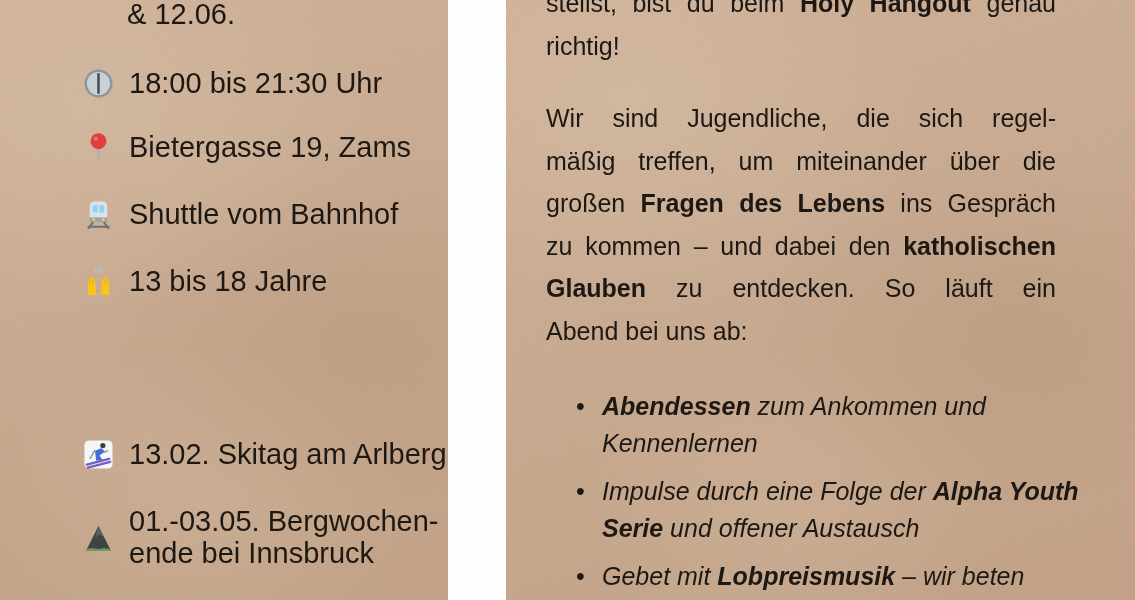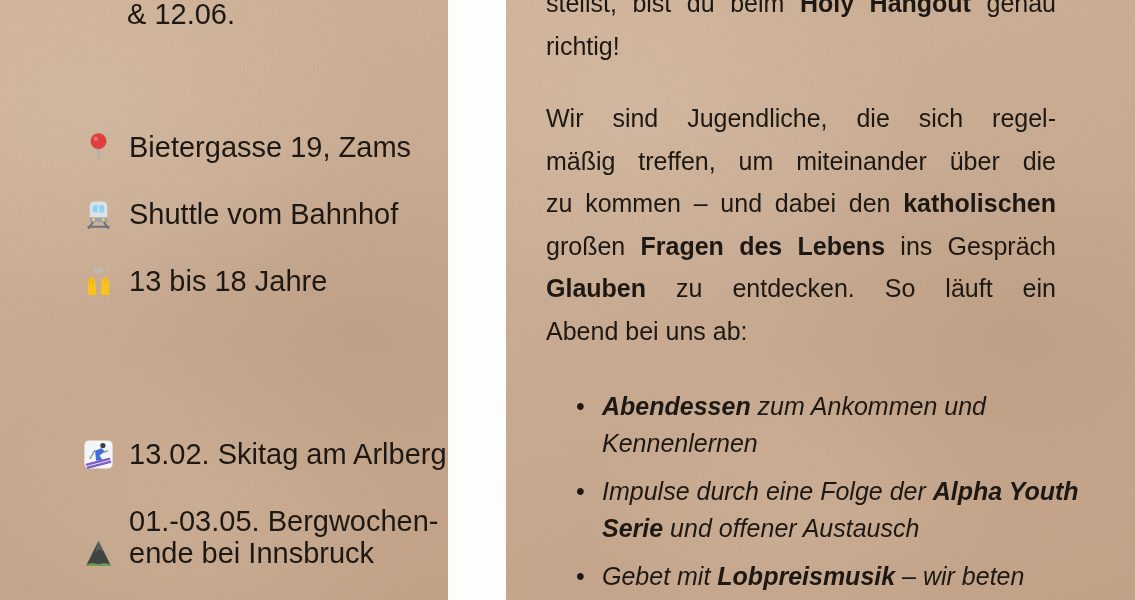--- a/index.html
+++ b/index.html
@@ -22,21 +22,21 @@
   #right-panel{left:506px;width:630px;}
   .grain{position:absolute;inset:0;width:100%;height:100%;opacity:.5;pointer-events:none;}
 
   
   .date-more{position:absolute;left:127px;top:-2px;font-size:29px;}
   .row{position:absolute;left:83px;display:flex;align-items:center;gap:15px;white-space:nowrap;}
   .row .icon{width:31px;height:31px;flex:none;display:block;}
   .row .icon svg{width:100%;height:100%;display:block;}
   .rtext{font-size:29px;}
   .heading{position:absolute;left:84px;top:363px;font-size:31px;font-weight:700;letter-spacing:.5px;}
-  .row-top{align-items:flex-end;}
+  .row-top{align-items:center;}
   .row-top .icon{margin-top:3px;}
   .two-line span{display:block;line-height:32px;font-size:29px;}
 
   
   .rp-block{position:absolute;left:40px;width:510px;}
   #intro-block{top:-18px;}
   #about-block{top:97px;}
   .rline{font-size:25px;line-height:42.5px;}
   .just{text-align:justify;text-align-last:justify;}
   .bd{font-weight:700;}
@@ -54,20 +54,29 @@
     <svg class="grain" preserveAspectRatio="none">
       <filter id="g-left">
           <feTurbulence type="fractalNoise" baseFrequency="0.9" numOctaves="3" seed="11" stitchTiles="stitch"></feTurbulence>
         <feColorMatrix type="matrix" values="0 0 0 0 0.42  0 0 0 0 0.33  0 0 0 0 0.24  0.55 0.55 0.55 0 -0.72"></feColorMatrix>
         </filter>
       <rect width="100%" height="100%" filter="url(#g-left)"></rect>
     </svg>
 
     <div class="date-more">&amp; 12.06.</div>
 
+    <div class="row" style="top:67px">
+      <span class="icon">
+        <svg viewBox="0 0 32 32">
+            <circle cx="16" cy="16" r="13.2" fill="#c9d0d6" stroke="#8e969d" stroke-width="2.6"></circle>
+            <line x1="16" y1="6.5" x2="16" y2="25.5" stroke="#454c52" stroke-width="2.6" stroke-linecap="round"></line>
+          </svg>
+      </span>
+      <span class="rtext">18:00 bis 21:30 Uhr</span>
+    </div>
 
     <div class="row" style="top:131px">
       <span class="icon">
         <svg viewBox="0 0 32 32">
             <path d="M14.4 16.5 L17.6 16.5 L16.4 29.5 L15.6 29.5 Z" fill="#a9afb5"></path>
             <circle cx="16" cy="9.5" r="8.2" fill="#df3e3e"></circle>
             <circle cx="13.2" cy="7" r="2.3" fill="#ea6d6d"></circle>
           </svg>
       </span>
       <span class="rtext">Bietergasse 19, Zams</span>
@@ -140,22 +149,22 @@
       <rect width="100%" height="100%" filter="url(#g-right)"></rect>
     </svg>
 
     <div class="rp-block" id="intro-block">
         <div class="rline just"><span>stellst, bist du beim </span><span class="bd">Holy Hangout</span><span> genau</span></div>
         <div class="rline"><span>richtig!</span></div>
       </div>
     <div class="rp-block" id="about-block">
         <div class="rline just"><span>Wir sind Jugendliche, die sich regel-</span></div>
         <div class="rline just"><span>mäßig treffen, um miteinander über die</span></div>
+        <div class="rline just"><span>großen </span><span class="bd">Fragen des Lebens</span><span> ins Gespräch</span></div>
         <div class="rline just"><span>zu kommen – und dabei den </span><span class="bd">katholischen</span></div>
-        <div class="rline just"><span>großen </span><span class="bd">Fragen des Lebens</span><span> ins Gespräch</span></div>
         <div class="rline just"><span class="bd">Glauben</span><span> zu entdecken. So läuft ein</span></div>
         <div class="rline"><span>Abend bei uns ab:</span></div>
       </div>
     <div id="bullets-block">
         <div class="bullet">
           <span class="dot">•</span>
           <div>
             <div class="bline"><span class="bd">Abendessen</span><span> zum Ankommen und</span></div>
             <div class="bline"><span>Kennenlernen</span></div>
           </div>

